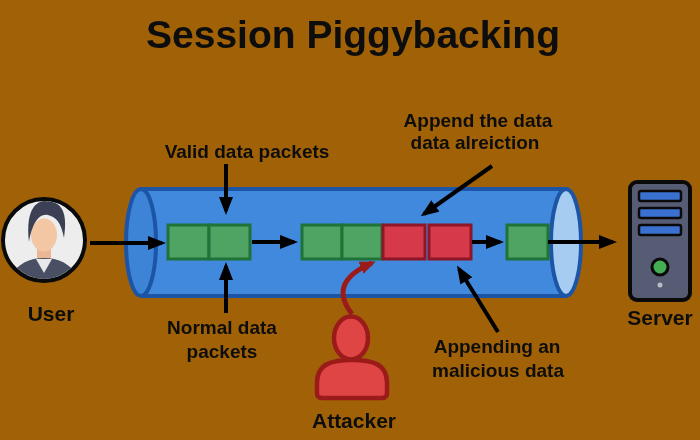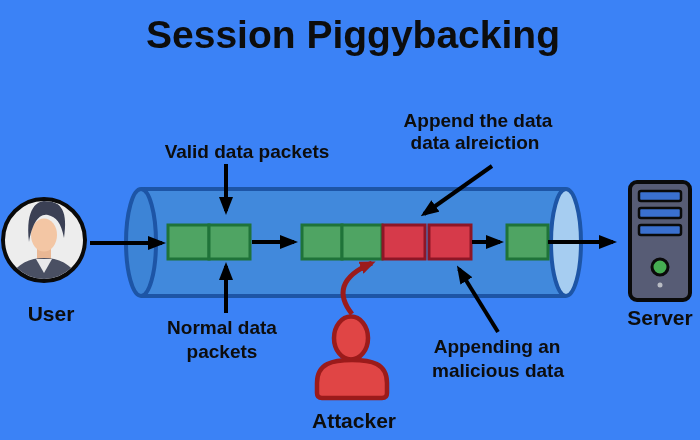--- a/index.html
+++ b/index.html
@@ -1,16 +1,16 @@
 <!DOCTYPE html>
 <html style="--tube-body: #4189dc; --tube-outline: #1d55a6; --tube-cap-left: #3d84d6; --tube-cap-right: #a6cdf1; --packet-green: #4fa463; --packet-green-border: #1f7339; --packet-red: #d63a4a; --packet-red-border: #8e1626; --attacker-red: #e04545; --attacker-red-dark: #9b1b1b; --server-body: #575c75; --server-slot: #3a70cf; --server-power: #45ad52; --avatar-bg: #ededed; --avatar-skin: #f3c6a4; --avatar-hair: #3b4054; --avatar-shirt: #4a5063;"><head>
 <meta charset="utf-8">
 <style>
   html,body{margin:0;padding:0;background:#ffffff;}
-  .stage{width:700px;height:440px;position:relative;background:#3b82f6;overflow:hidden;}
+  .stage{width:700px;height:440px;position:relative;background:#a16207;overflow:hidden;}
   svg{display:block;}
   .title-text{font:bold 39px "Liberation Sans", sans-serif;fill:#0d0d0d;text-anchor:middle;}
   .node-lbl{font:bold 21px "Liberation Sans", sans-serif;fill:#0d0d0d;text-anchor:middle;}
   .lbl{font:bold 19px "Liberation Sans", sans-serif;fill:#0d0d0d;text-anchor:middle;}
   .tube-body{fill:var(--tube-body);}
   .tube-line{stroke:var(--tube-outline);stroke-width:4;}
   .cap-left{fill:var(--tube-cap-left);stroke:var(--tube-outline);stroke-width:4;}
   .cap-right{fill:var(--tube-cap-right);stroke:var(--tube-outline);stroke-width:4;}
   .pkt-valid{fill:var(--packet-green);stroke:var(--packet-green-border);stroke-width:3;}
   .pkt-malicious{fill:var(--packet-red);stroke:var(--packet-red-border);stroke-width:3;}

